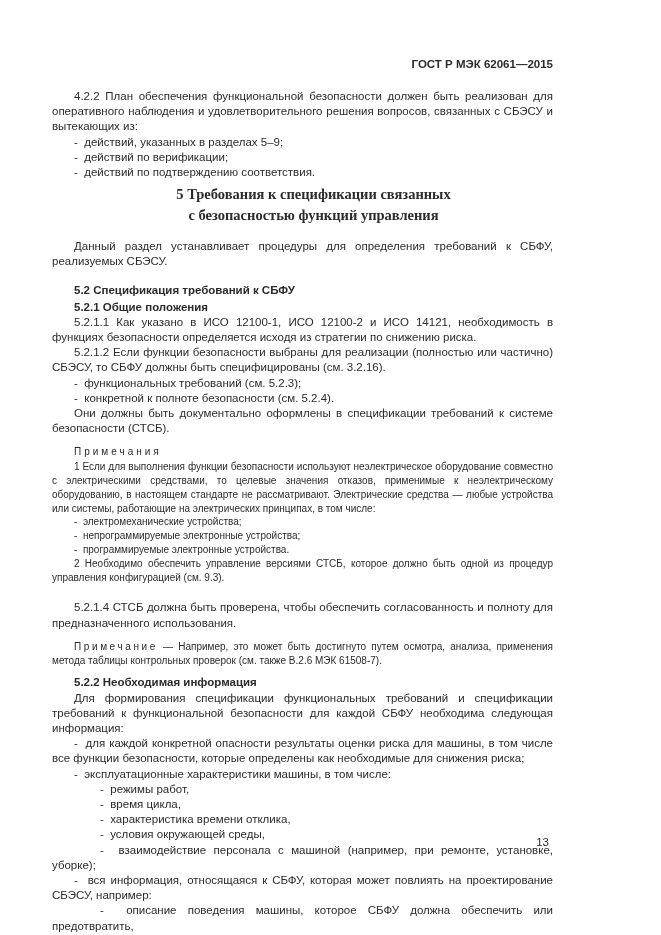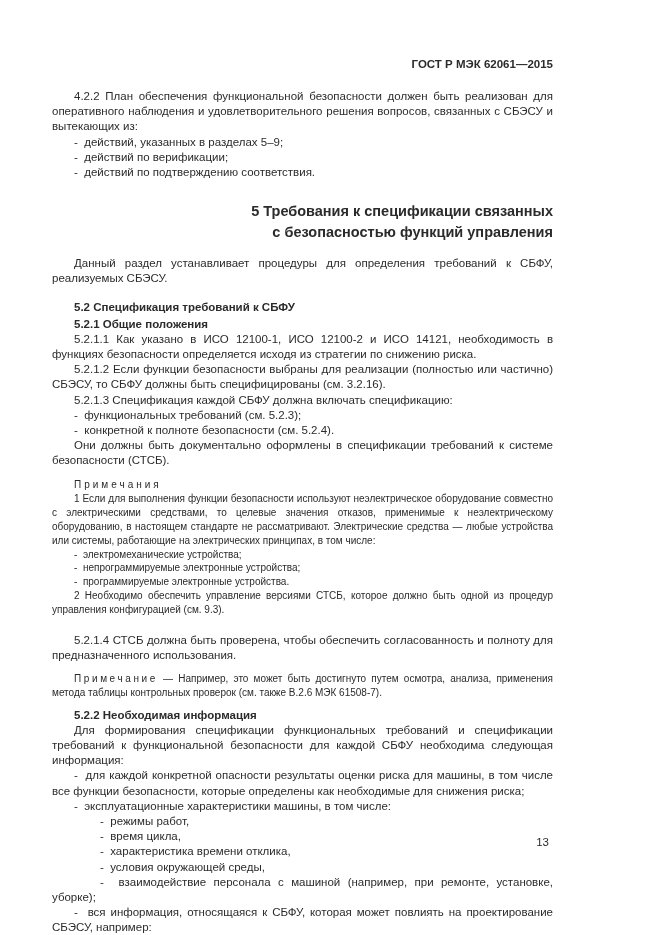--- a/index.html
+++ b/index.html
@@ -33,22 +33,23 @@
     text-align: justify;
     margin: 0;
   }
   .ind1 { text-indent: 22px; }
   .ind2 { text-indent: 48px; }
   .dash::before { content: "-\00A0\00A0"; }
   .h1 {
     font-size: 14.5px;
     font-weight: bold;
     line-height: 21px;
-    margin: 21px 0 13px 22px;
-    text-align: right;
+    margin: 4px 0 13px 22px;
+    text-align: center;
+    font-family: Liberation Serif, serif;
   }
   .h2 {
     font-size: 11.5px;
     font-weight: bold;
     margin: 13px 0 10px 22px;
     line-height: 15px;
   }
   .h2-tight {
     font-size: 11.5px;
     font-weight: bold;
@@ -95,21 +96,20 @@
     <div>с безопасностью функций управления</div>
   </div>
 
   <p class="b ind1">Данный раздел устанавливает процедуры для определения требований к СБФУ, реализуемых СБЭСУ.</p>
 
   <div class="h2-tight">5.2 Спецификация требований к СБФУ</div>
   <div class="h3">5.2.1 Общие положения</div>
 
   <p class="b ind1">5.2.1.1 Как указано в ИСО 12100-1, ИСО 12100-2 и ИСО 14121, необходимость в функциях безопасности определяется исходя из стратегии по снижению риска.</p>
   <p class="b ind1">5.2.1.2 Если функции безопасности выбраны для реализации (полностью или частично) СБЭСУ, то СБФУ должны быть специфицированы (см. 3.2.16).</p>
-  <p class="b ind1">5.2.1.3 Спецификация каждой СБФУ должна включать спецификацию:</p>
   <p class="b ind1 dash">функциональных требований (см. 5.2.3);</p>
   <p class="b ind1 dash">конкретной к полноте безопасности (см. 5.2.4).</p>
   <p class="b ind1">Они должны быть документально оформлены в спецификации требований к системе безопасности (СТСБ).</p>
 
   <div class="notes-block">
     <div class="notes-title">Примечания</div>
     <p class="note ind1">1 Если для выполнения функции безопасности используют неэлектрическое оборудование совместно с электрическими средствами, то целевые значения отказов, применимые к неэлектрическому оборудованию, в настоящем стандарте не рассматривают. Электрические средства — любые устройства или системы, работающие на электрических принципах, в том числе:</p>
     <p class="note ind1 dash">электромеханические устройства;</p>
     <p class="note ind1 dash">непрограммируемые электронные устройства;</p>
     <p class="note ind1 dash">программируемые электронные устройства.</p>

